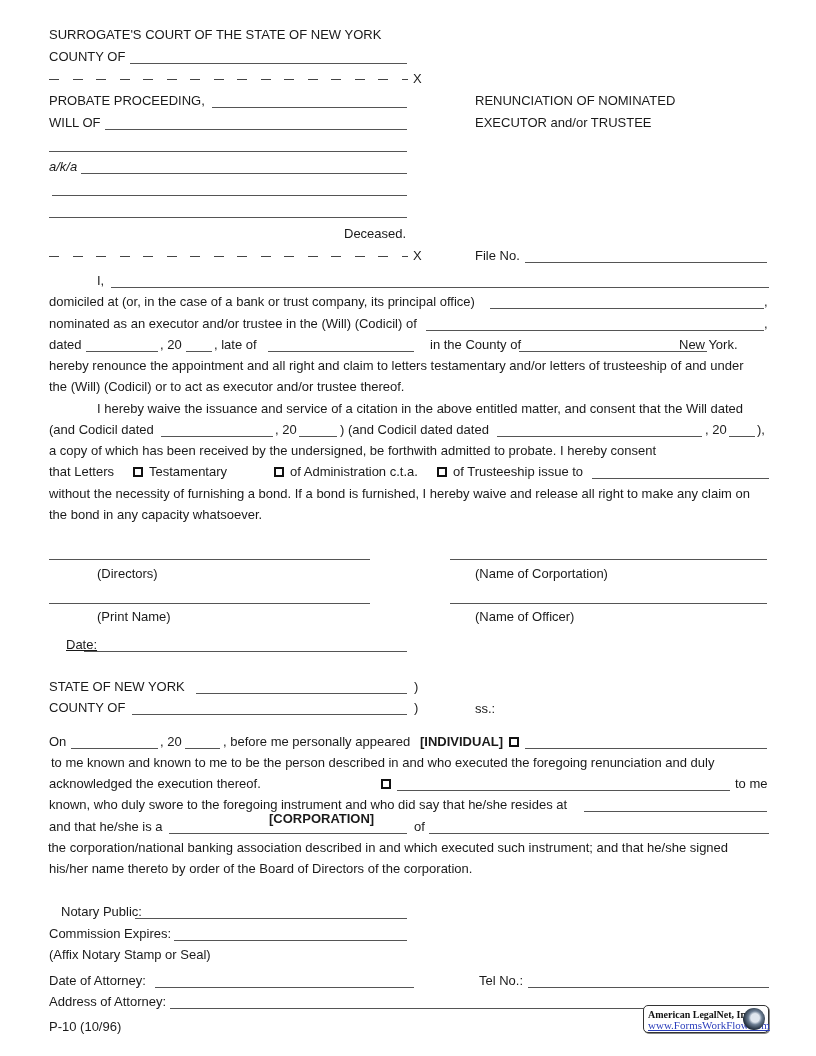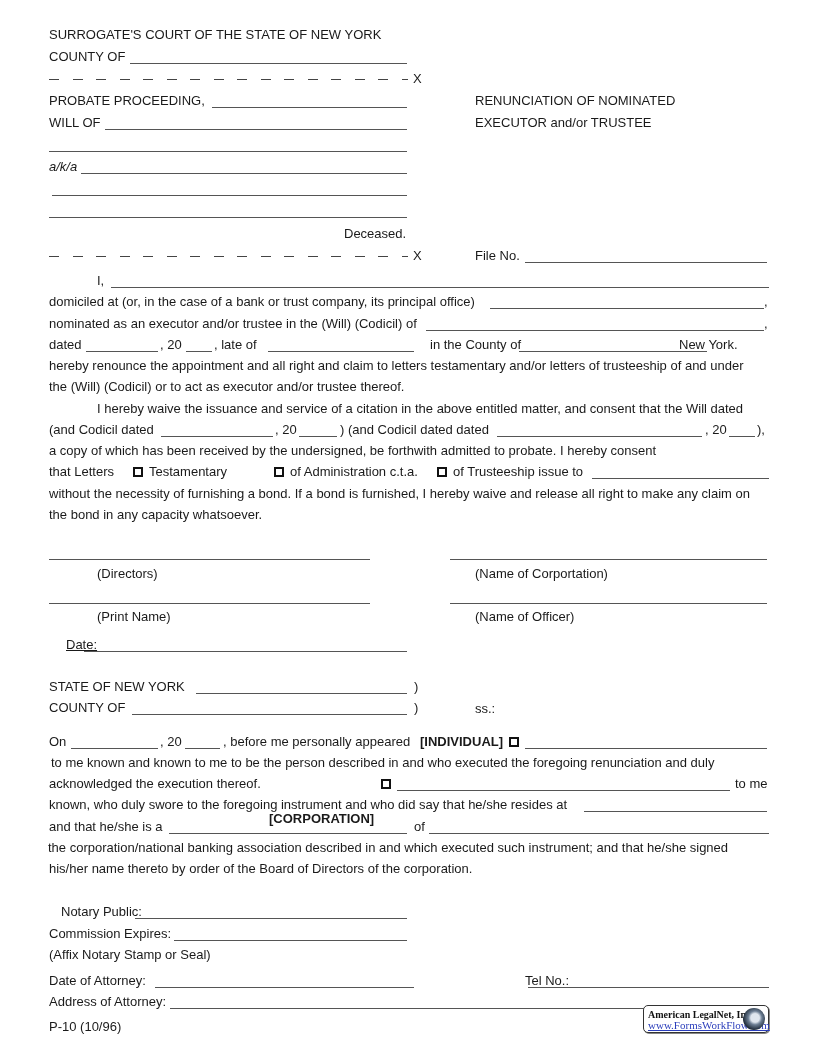--- a/index.html
+++ b/index.html
@@ -201,21 +201,21 @@
 <div class="t" style="left:49px;top:861px;">his/her name thereto by order of the Board of Directors of the corporation.</div>
 
 <div class="t" style="left:49px;top:904px;margin-left:12px;">Notary Public:</div>
 <div class="ln" style="left:135px;top:918px;width:272px;"></div>
 <div class="t" style="left:49px;top:926px;text-align:right;">Commission Expires:</div>
 <div class="ln" style="left:174px;top:940px;width:233px;"></div>
 <div class="t" style="left:49px;top:947px;">(Affix Notary Stamp or Seal)</div>
 
 <div class="t" style="left:49px;top:973px;">Date of Attorney:</div>
 <div class="ln" style="left:155px;top:987px;width:259px;"></div>
-<div class="t" style="left:479px;top:973px;margin-left:46px;">Tel No.:</div>
+<div class="t" style="left:479px;top:973px;">Tel No.:</div>
 <div class="ln" style="left:528px;top:987px;width:241px;"></div>
 
 <div class="t" style="left:49px;top:994px;">Address of Attorney:</div>
 <div class="ln" style="left:170px;top:1008px;width:476px;"></div>
 
 <div class="t" style="left:49px;top:1019px;">P-10 (10/96)</div>
 
 <div class="logo">
   <span class="name">American LegalNet, Inc.</span>
   <span class="url">www.FormsWorkFlow.com</span>

